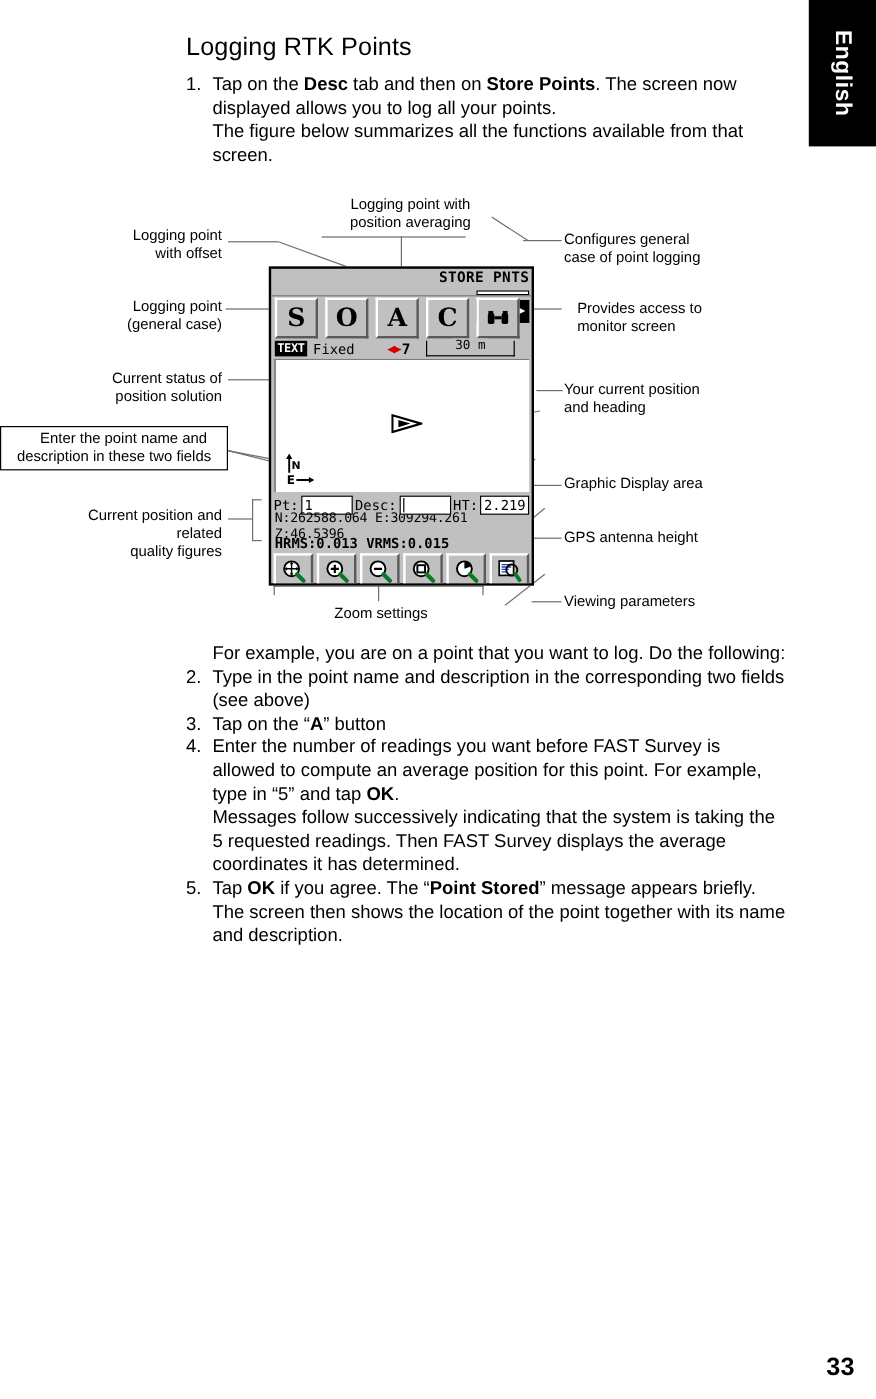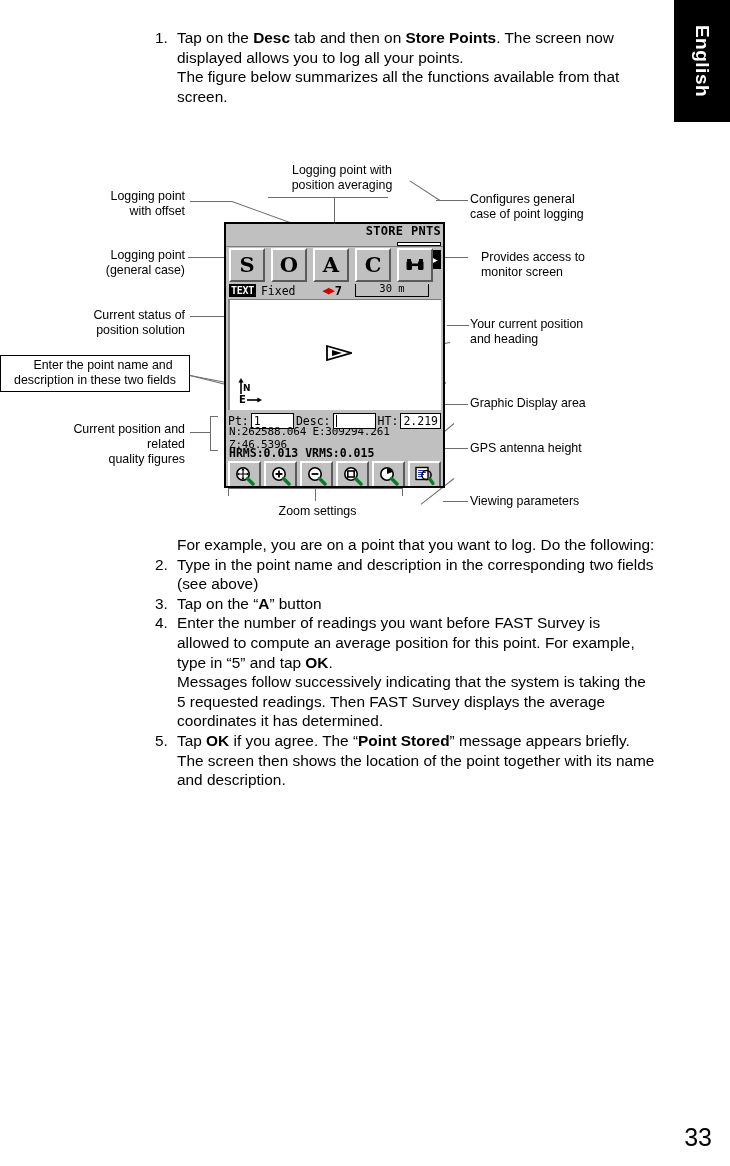--- a/index.html
+++ b/index.html
@@ -123,33 +123,34 @@
   .zbtn{
     width:33px; height:26px; background:#c0c0c0;
     border-top:2px solid #fff; border-left:2px solid #fff;
     border-right:2px solid #5a5a5a; border-bottom:2px solid #5a5a5a;
     display:flex; align-items:center; justify-content:center;
   }
 
   
   #page-number{
     position:absolute; right:18px; bottom:14px;
-    font-family:"Liberation Sans", sans-serif; font-weight:normal; font-size:25px; color:#000;
+    font-family:"Liberation Sans", sans-serif; font-weight:bold; font-size:21px; color:#000;
   }
 </style>
 </head>
 <body>
 
 <div class="page">
 
   <div id="lang-tab">
     <span class="vtext">English</span>
   </div>
 
   <div id="content">
+    <h1 id="page-title">Logging RTK Points</h1>
     <div class="steps">
 
       <div class="step">
         <span class="num">1.</span>
         <span class="txt">
           <span>Tap on the </span><span class="b">Desc</span><span> tab and then on </span><span class="b">Store Points</span><span>. The screen now displayed allows you to log all your points.</span>
         </span>
       </div>
       <div class="cont">The figure below summarizes all the functions available from that screen.</div>
 

